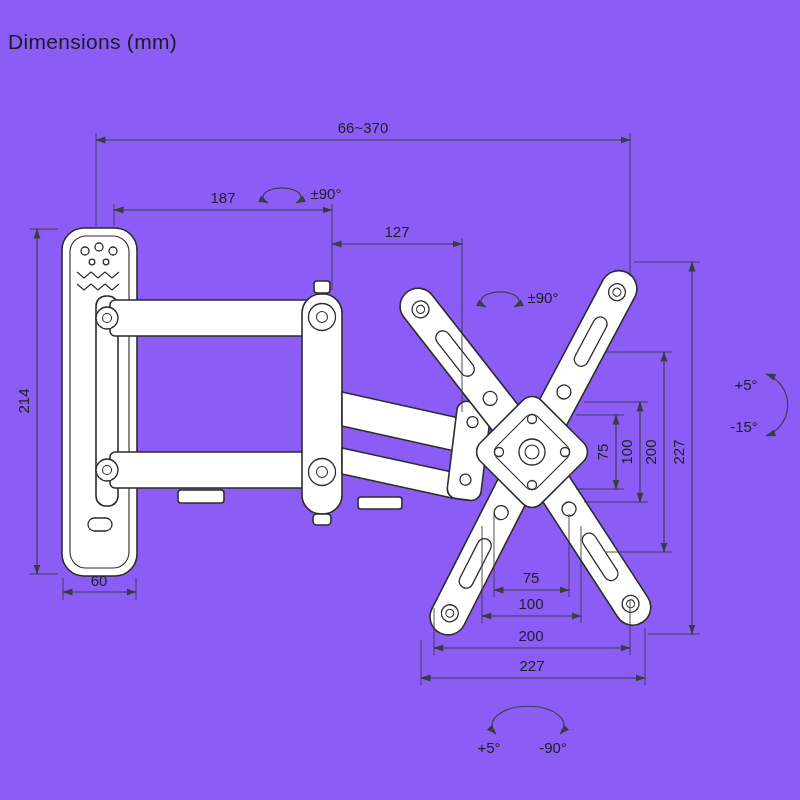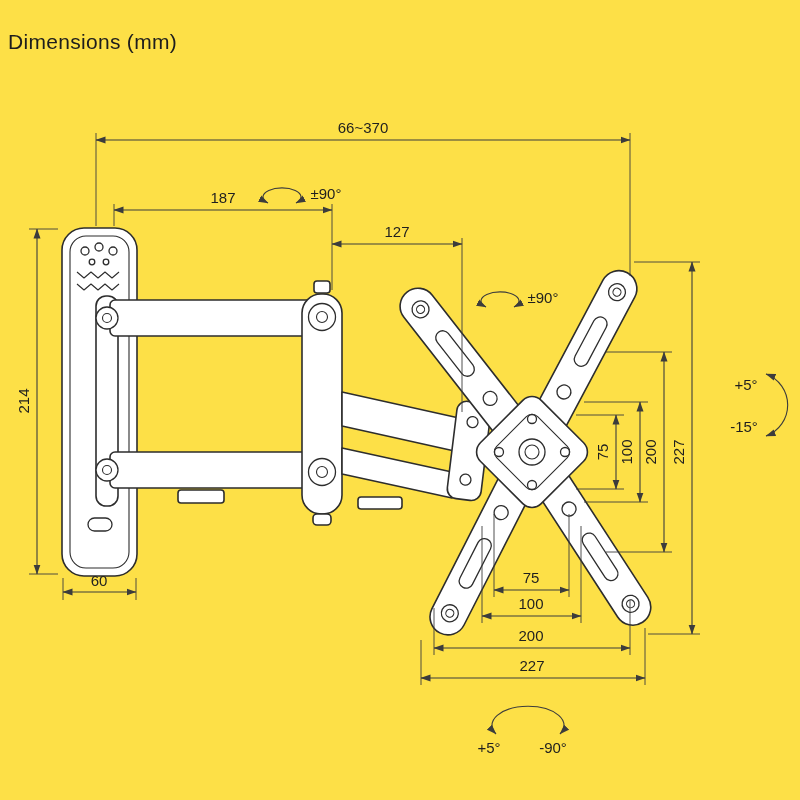--- a/index.html
+++ b/index.html
@@ -1,16 +1,16 @@
 <!DOCTYPE html>
 <html><head>
 <meta charset="utf-8">
 <style>
   html,body { margin:0; padding:0; background:#ffffff; }
-  .page { position:relative; width:800px; height:800px; background:#fde047;
+  .page { position:relative; width:800px; height:800px; background:#8b5cf6;
           font-family:"Liberation Sans", sans-serif; overflow:hidden; }
   .title { position:absolute; left:8px; top:30px; font-size:21px; font-weight:500;
            color:#1d1d1d; letter-spacing:0.3px; }
   svg { position:absolute; left:0; top:0; }
   .draw  { fill:#ffffff; stroke:#2d2d2d; stroke-width:1.6; stroke-linejoin:round; }
   .thin  { fill:none;    stroke:#2d2d2d; stroke-width:1.1; stroke-linejoin:round; }
   .hole  { fill:#ffffff; stroke:#2d2d2d; stroke-width:1.3; }
   .dim   { fill:none; stroke:#3c3c3c; stroke-width:1.1; }
   .ext   { fill:none; stroke:#3c3c3c; stroke-width:0.9; }
   .arrow2{ marker-start:url(#arr); marker-end:url(#arr); }

